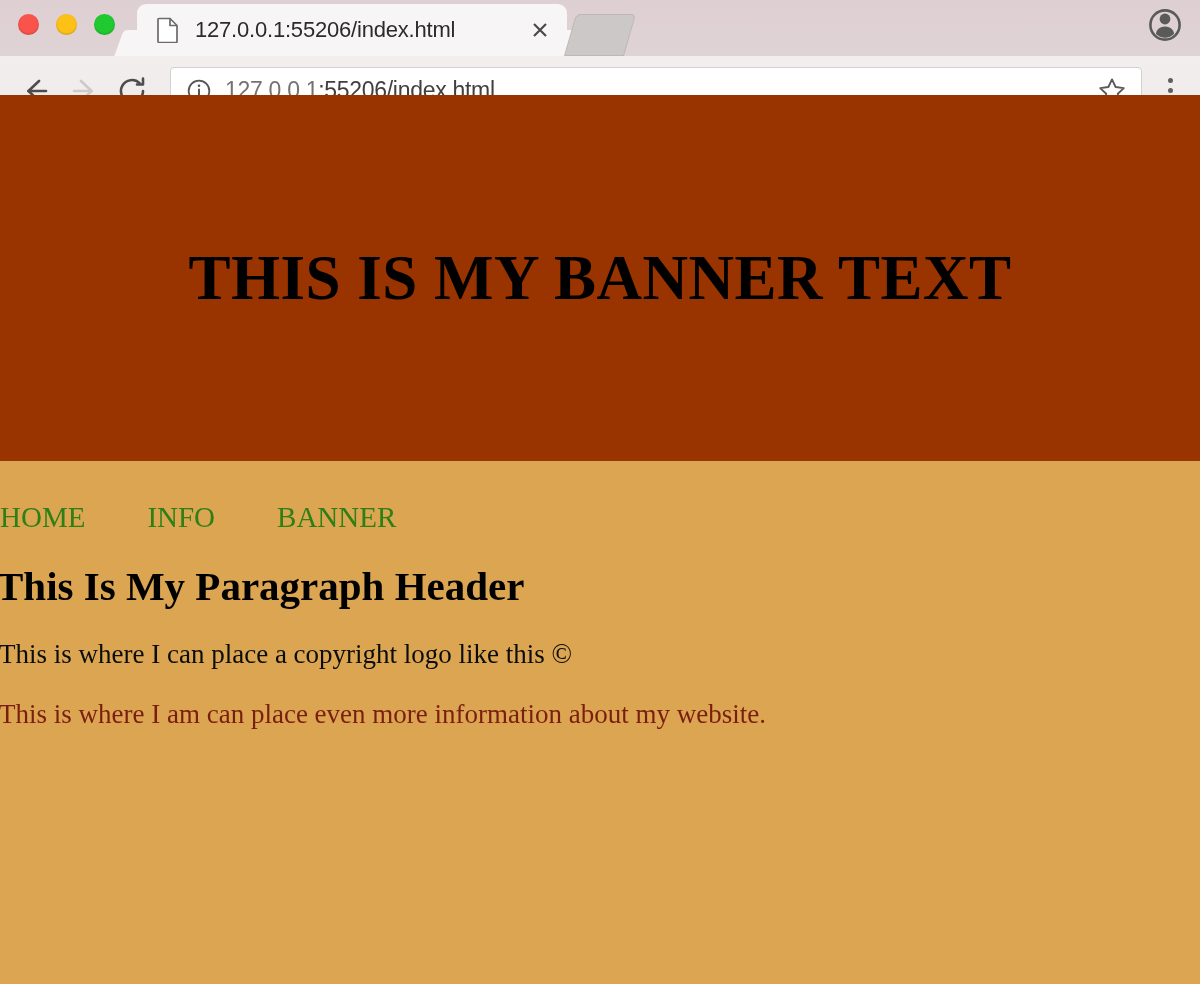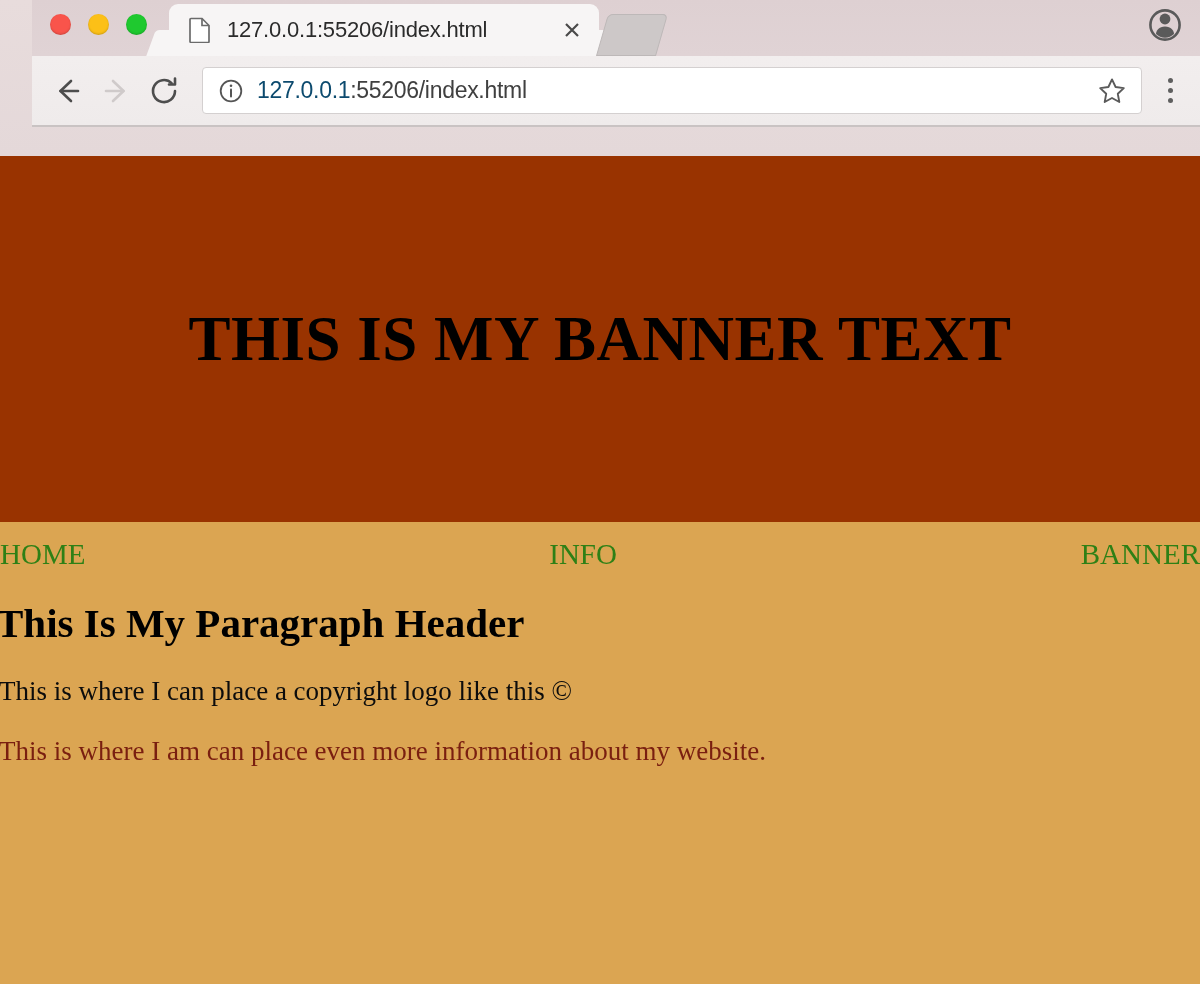--- a/index.html
+++ b/index.html
@@ -11,25 +11,24 @@
   }
 
   body {
     font-family: "Liberation Sans", sans-serif;
     background: #dba552;
   }
 
   
   .browser-chrome {
     width: 1200px;
-    height: 156px;
+    height: 95px;
     position: relative;
     background: linear-gradient(to bottom, #e8dcdc 0%, #e4d8d9 100%);
     overflow: hidden;
-    padding-left: 32px;
   }
 
   .tabstrip {
     position: relative;
     height: 56px;
     background: linear-gradient(to bottom, #ded0d2 0%, #e0d3d5 100%);
   }
 
   .traffic-lights {
     position: absolute;
@@ -153,21 +152,21 @@
     padding: 0 14px 0 16px;
   }
   .info-icon { flex: 0 0 auto; width: 24px; height: 24px; margin-right: 14px; }
   .omnibox-url {
     flex: 1 1 auto;
     font-size: 23px;
     letter-spacing: -0.3px;
     white-space: nowrap;
     overflow: hidden;
   }
-  .url-host { color: #0c4a6e; }
+  .url-host { color: #737373; }
   .url-rest { color: #404040; text-align: center; }
   .star-btn { flex: 0 0 auto; width: 30px; height: 30px; }
   .menu-btn {
     flex: 0 0 auto;
     width: 36px;
     height: 44px;
     display: flex;
     flex-direction: column;
     align-items: center;
     justify-content: center;
@@ -196,23 +195,23 @@
     font-weight: bold;
     font-size: 63px;
     color: #000000;
     letter-spacing: 0.5px;
     white-space: nowrap;
     text-align: center;
   }
 
   .site-nav {
     width: 1200px;
-    padding-top: 16px;
-    display: flex;
-    justify-content: space-between;
+    padding-top: 40px;
+    display: flex;
+    justify-content: flex-start;
     gap: 62px;
   }
   .nav-link {
     font-family: "Liberation Serif", serif;
     font-size: 29px;
     color: #2e8016;
     text-decoration: none;
     white-space: nowrap;
   }
 

